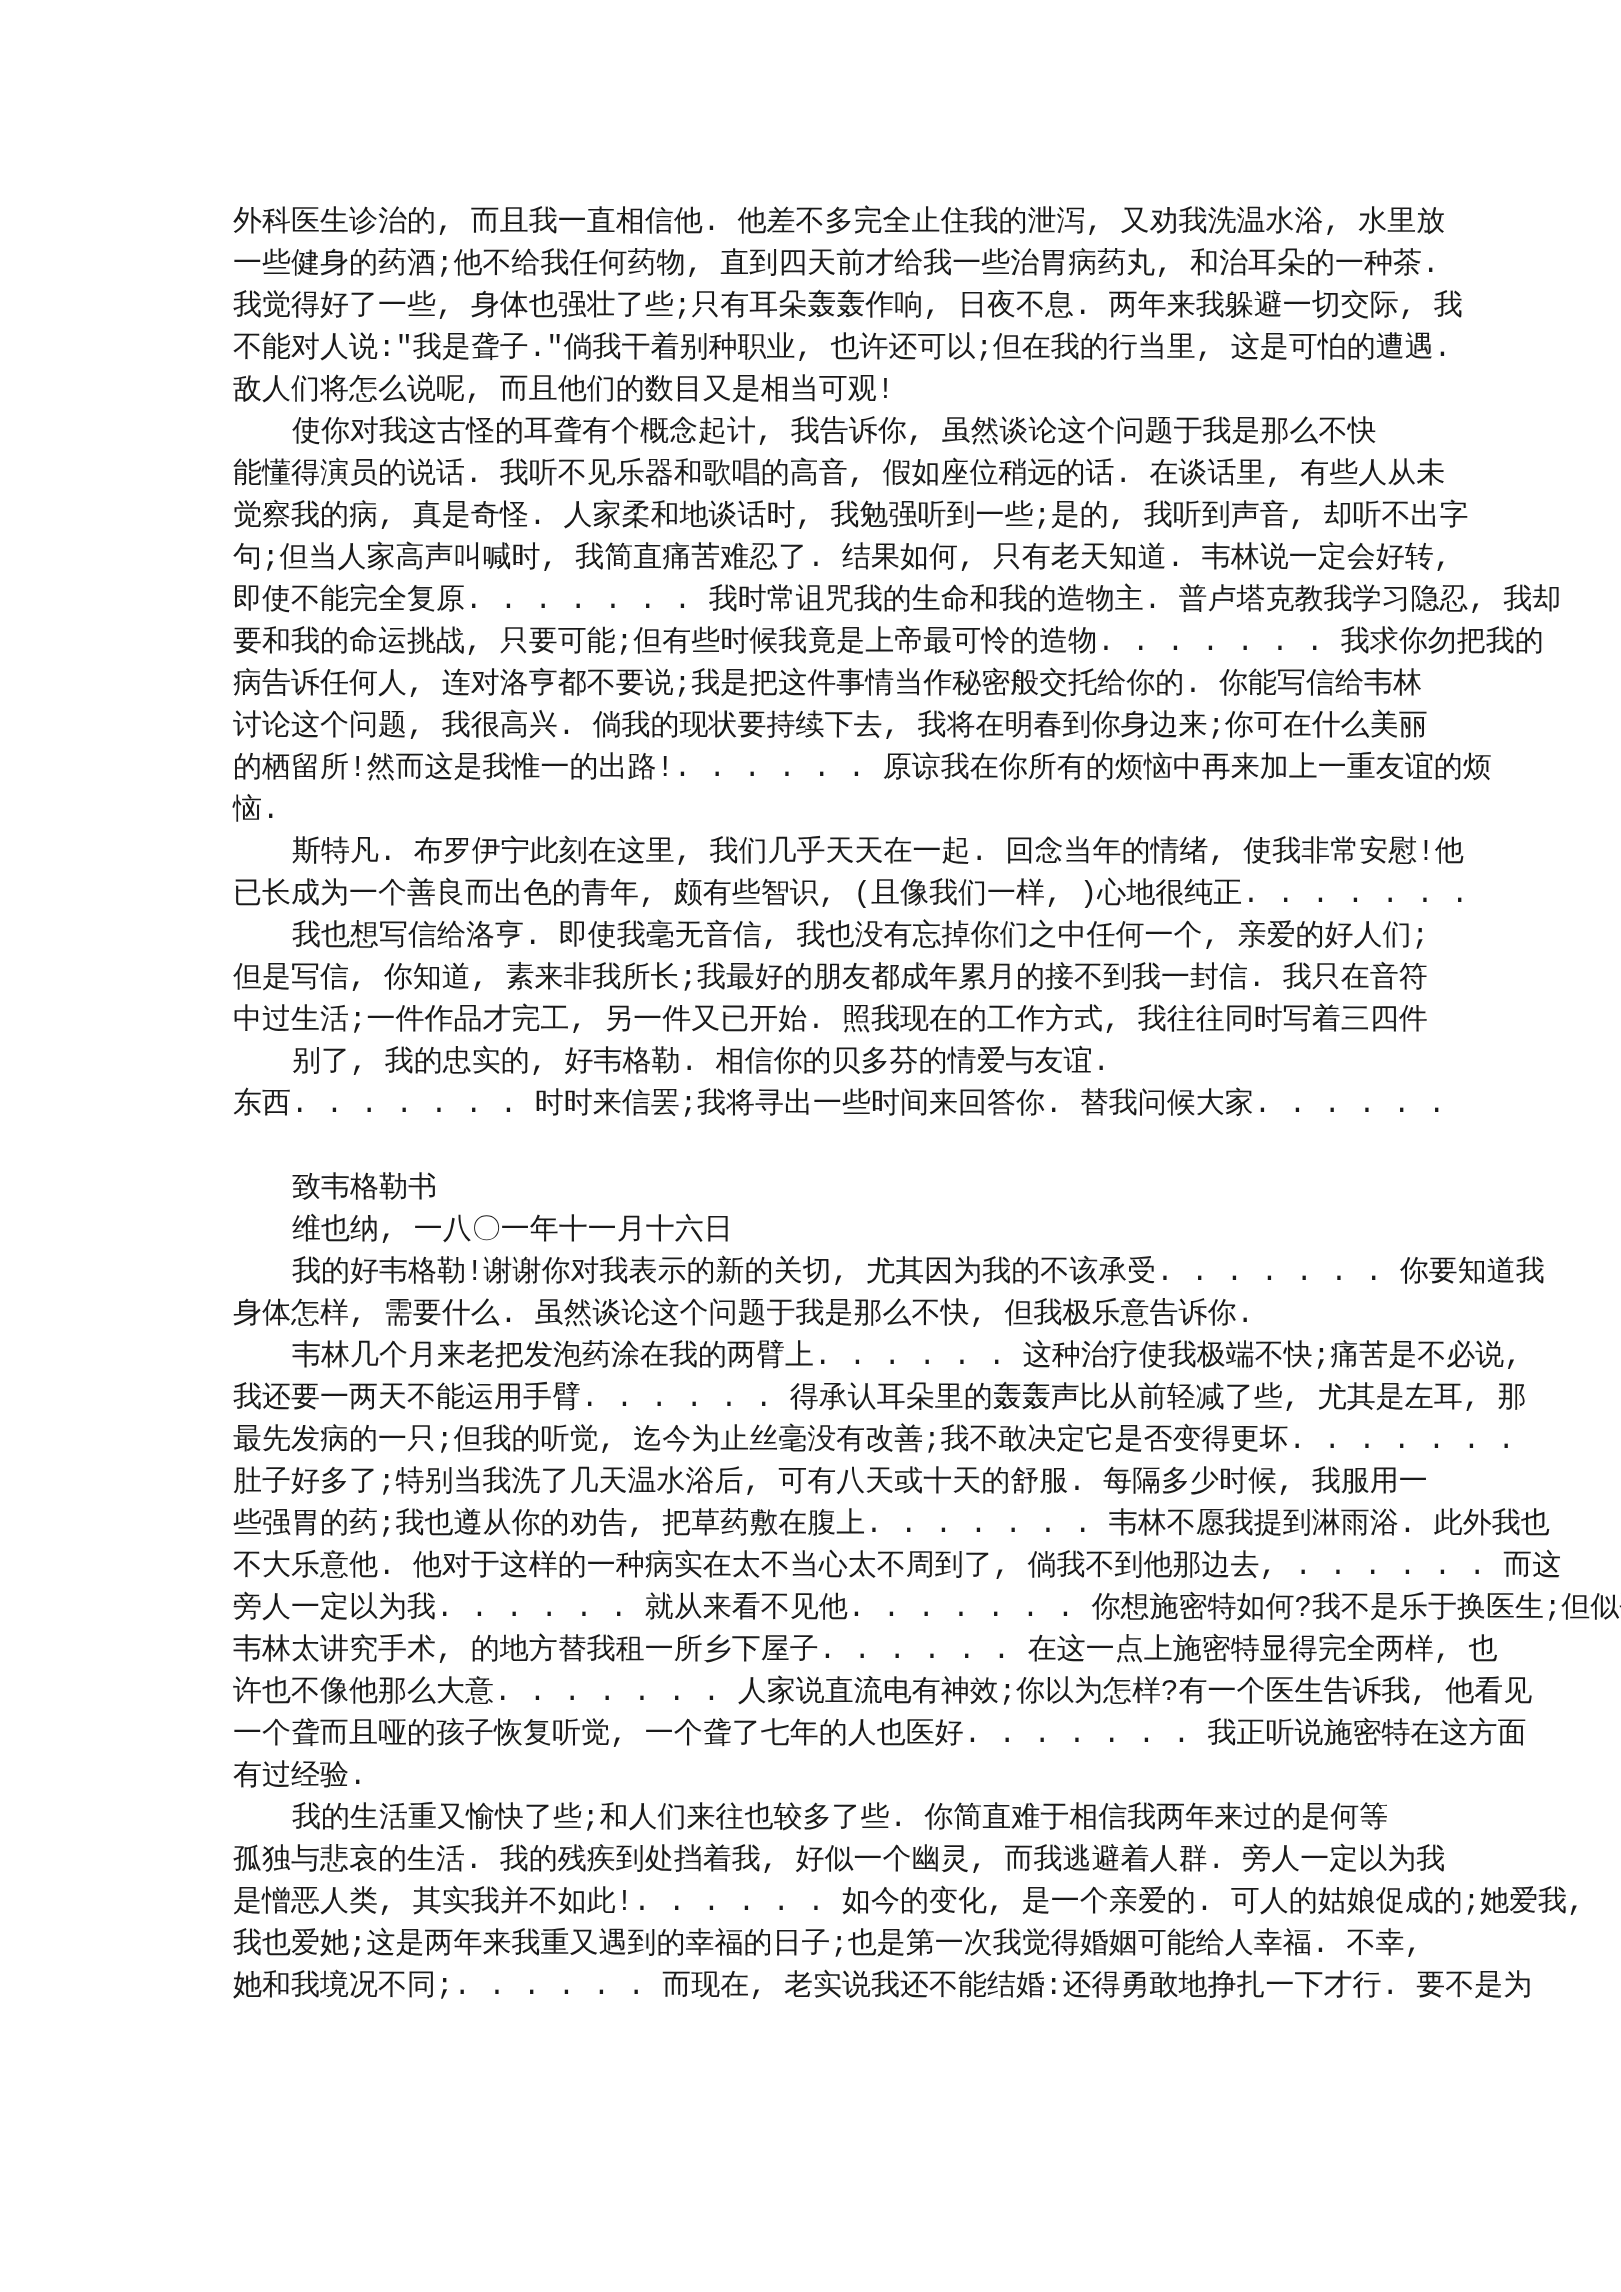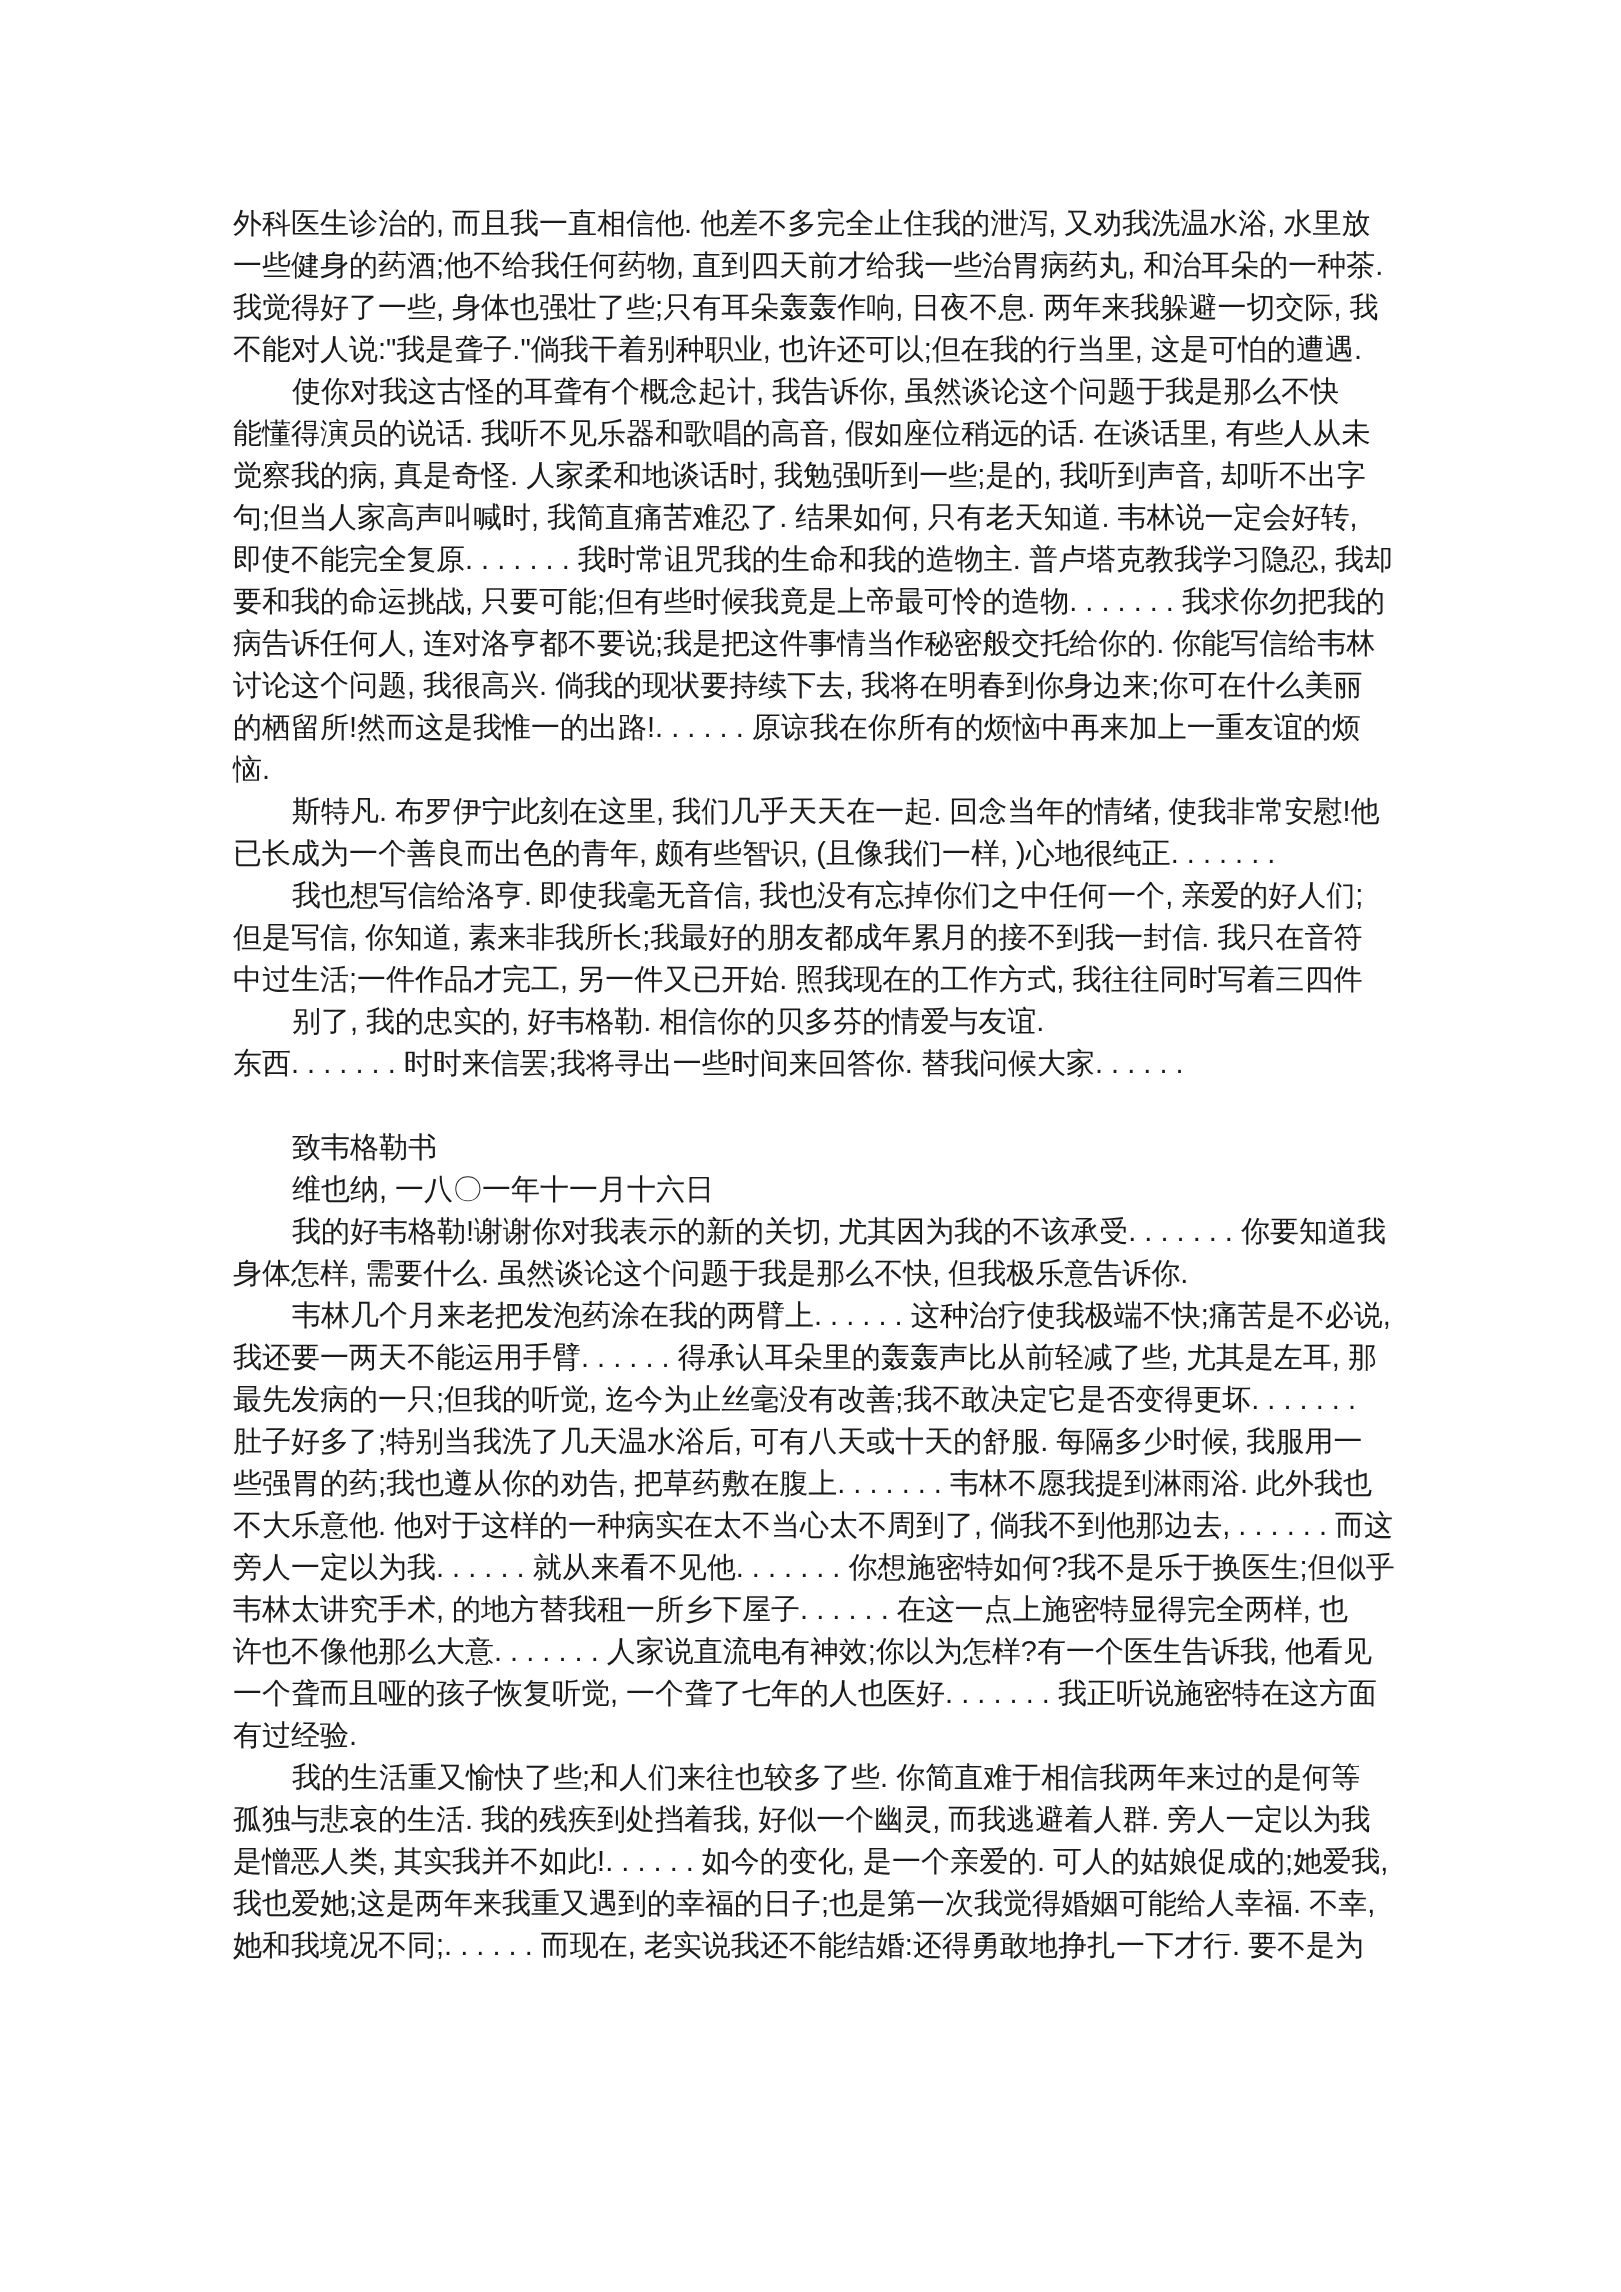--- a/index.html
+++ b/index.html
@@ -6,21 +6,21 @@
     margin: 0;
     padding: 0;
     background: #ffffff;
   }
   .page {
     position: relative;
     width: 1621px;
     height: 2293px;
     background: #ffffff;
     overflow: hidden;
-    font-family: Liberation Sans, sans-serif;
+    font-family: Liberation Mono, monospace;
   }
   .doc {
     position: absolute;
     left: 233px;
     top: 202px;
     width: 1245px;
   }
   .line {
     height: 42px;
     line-height: 42px;
@@ -38,20 +38,21 @@
 </style>
 </head>
 <body>
 
 <div class="page">
   <div class="doc">
       <div class="line">外科医生诊治的, 而且我一直相信他. 他差不多完全止住我的泄泻, 又劝我洗温水浴, 水里放</div>
       <div class="line">一些健身的药酒;他不给我任何药物, 直到四天前才给我一些治胃病药丸, 和治耳朵的一种茶.</div>
       <div class="line">我觉得好了一些, 身体也强壮了些;只有耳朵轰轰作响, 日夜不息. 两年来我躲避一切交际, 我</div>
       <div class="line">不能对人说:"我是聋子."倘我干着别种职业, 也许还可以;但在我的行当里, 这是可怕的遭遇.</div>
+      <div class="line">敌人们将怎么说呢, 而且他们的数目又是相当可观!</div>
       <div class="line indent">使你对我这古怪的耳聋有个概念起计, 我告诉你, 虽然谈论这个问题于我是那么不快</div>
       <div class="line">能懂得演员的说话. 我听不见乐器和歌唱的高音, 假如座位稍远的话. 在谈话里, 有些人从未</div>
       <div class="line">觉察我的病, 真是奇怪. 人家柔和地谈话时, 我勉强听到一些;是的, 我听到声音, 却听不出字</div>
       <div class="line">句;但当人家高声叫喊时, 我简直痛苦难忍了. 结果如何, 只有老天知道. 韦林说一定会好转,</div>
       <div class="line">即使不能完全复原. . . . . . . 我时常诅咒我的生命和我的造物主. 普卢塔克教我学习隐忍, 我却</div>
       <div class="line">要和我的命运挑战, 只要可能;但有些时候我竟是上帝最可怜的造物. . . . . . . 我求你勿把我的</div>
       <div class="line">病告诉任何人, 连对洛亨都不要说;我是把这件事情当作秘密般交托给你的. 你能写信给韦林</div>
       <div class="line">讨论这个问题, 我很高兴. 倘我的现状要持续下去, 我将在明春到你身边来;你可在什么美丽</div>
       <div class="line">的栖留所!然而这是我惟一的出路!. . . . . . 原谅我在你所有的烦恼中再来加上一重友谊的烦</div>
       <div class="line">恼.</div>

